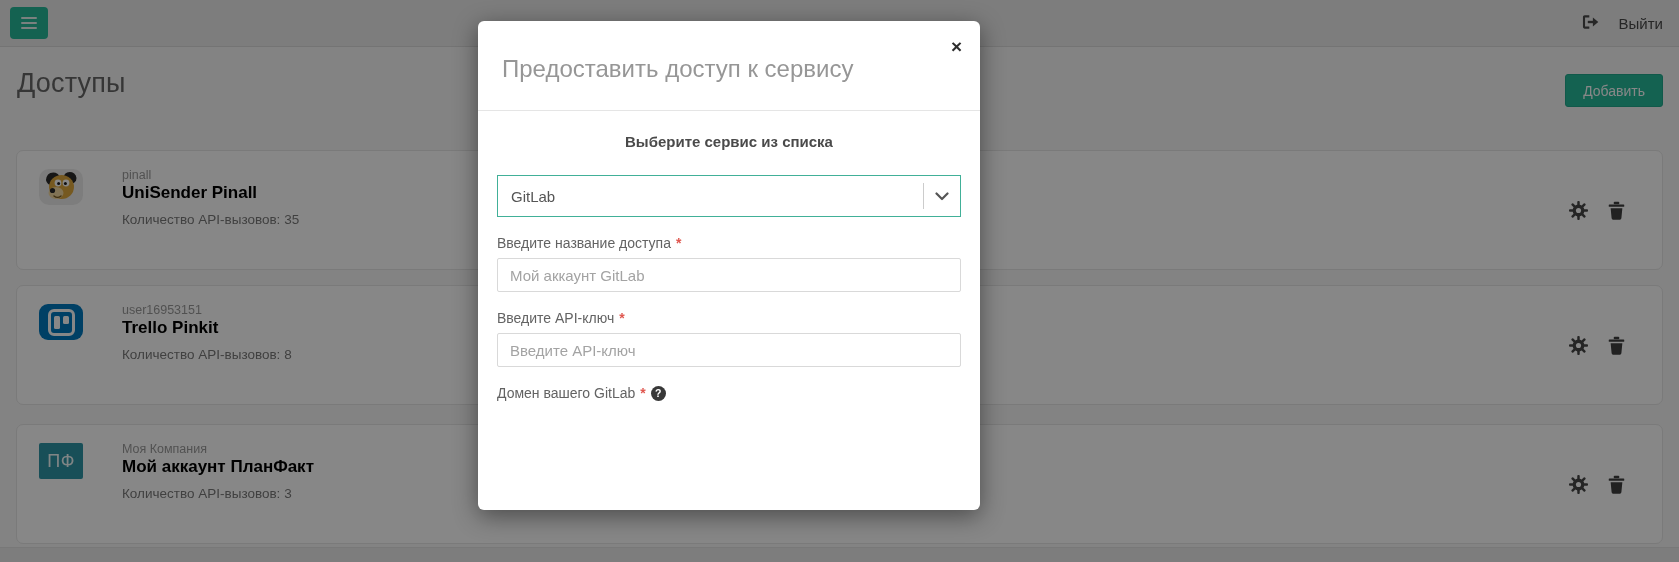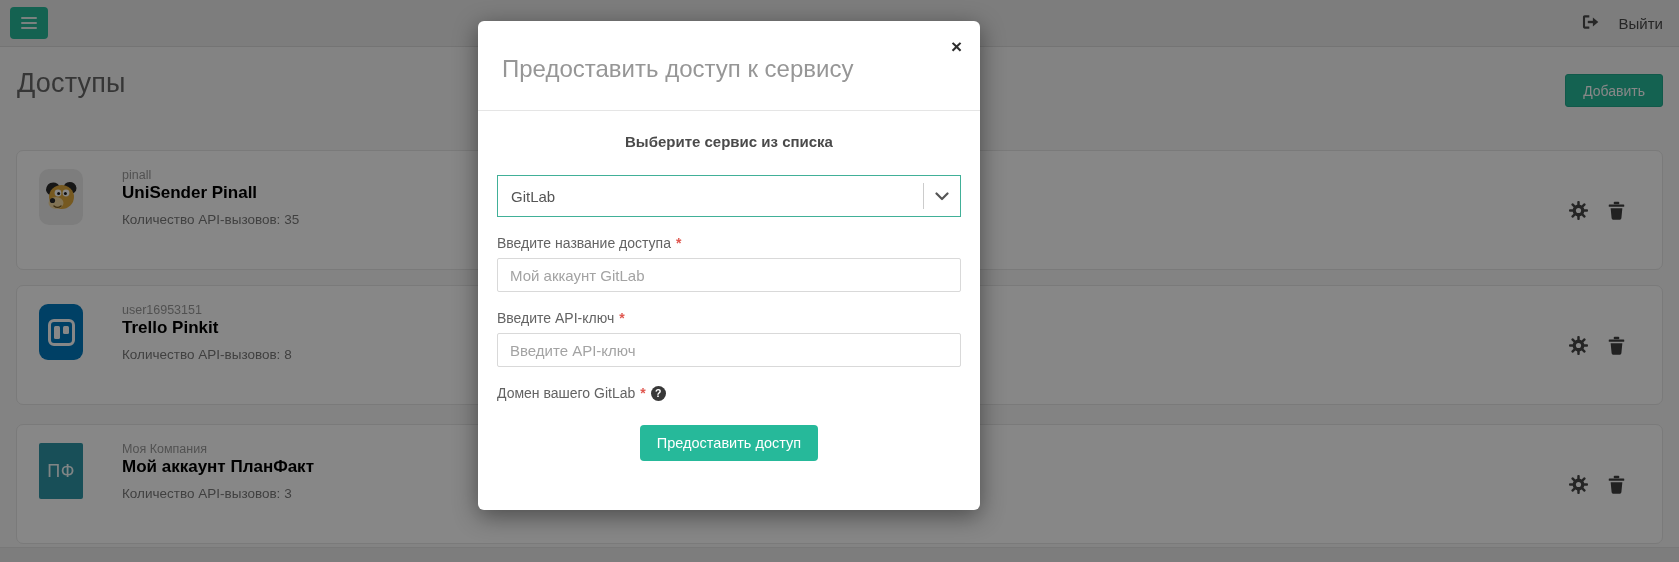--- a/index.html
+++ b/index.html
@@ -42,21 +42,21 @@
     border-radius:3px; cursor:pointer; font-family:inherit;
   }
 
   .card {
     position:absolute; left:16px; right:16px; height:120px;
     background:#ffffff; border:1px solid #e7e7e7; border-radius:7px;
   }
   .card-1 { top:150px; } .card-2 { top:285px; } .card-3 { top:424px; }
 
   .avatar {
-    position:absolute; left:22px; top:18px; width:44px; height:56px;
+    position:absolute; left:22px; top:18px; width:44px; height:36px;
     display:flex; align-items:center; justify-content:center;
   }
   .avatar.unisender { background:#ececec; border-radius:10px; }
   .avatar.trello { background:#0079bf; border-radius:9px; }
   .trello-board {
     width:27px; height:27px; border:3px solid #fff; border-radius:6px;
     display:flex; gap:3px; justify-content:center; padding-top:4px;
   }
   .trello-bar { width:6px; background:#fff; border-radius:1.5px; }
   .trello-bar.tall { height:13px; } .trello-bar.short { height:8px; }
@@ -317,17 +317,14 @@
     </div>
 
     <div class="form-group">
       <div class="form-label">
         <span>Домен вашего GitLab</span>
         <span class="req">*</span>
         <button class="help-dot">?</button>
       </div>
     </div>
 
-    <div class="submit-row">
-      <button class="submit-btn">Предоставить доступ</button>
-    </div>
   </div>
 </div>
 
 </body></html>

